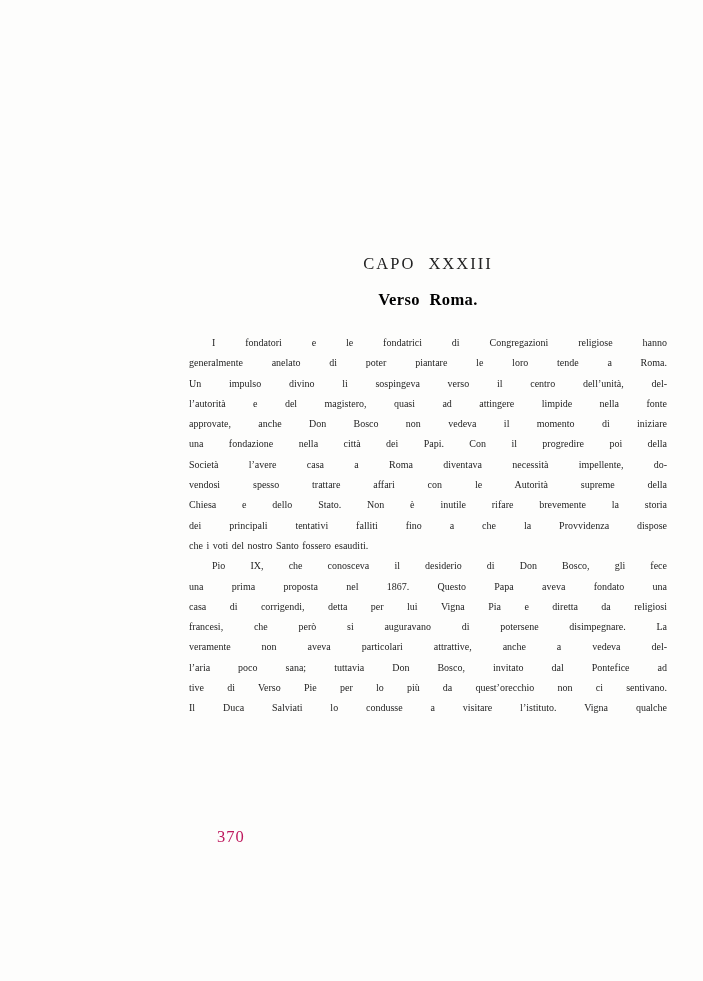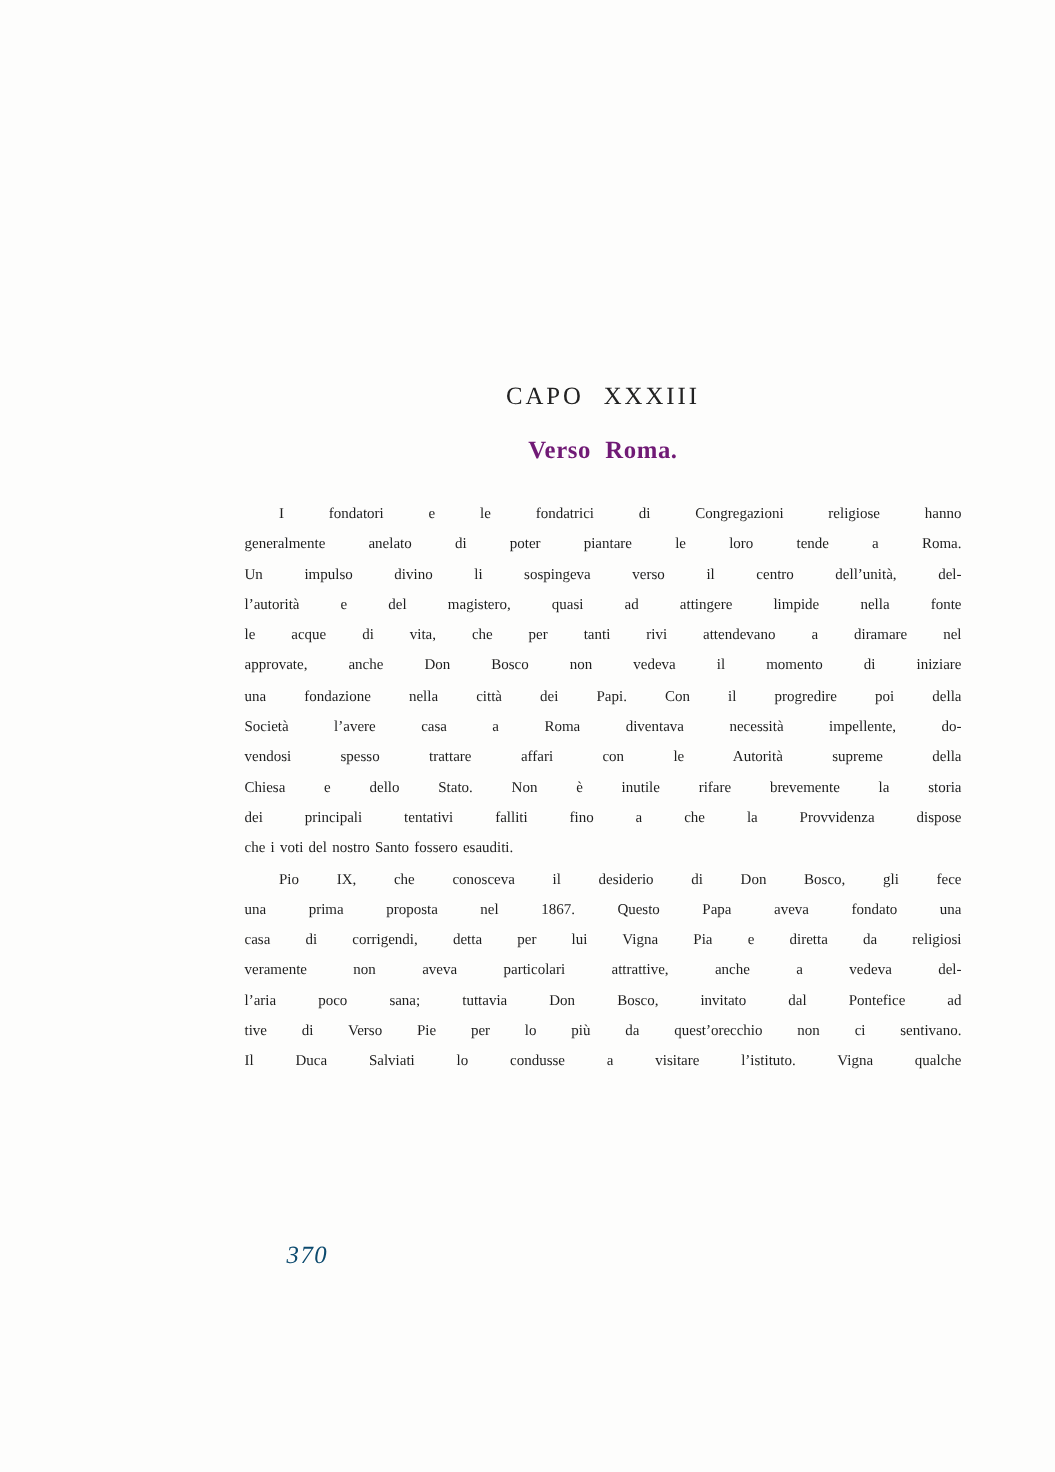--- a/index.html
+++ b/index.html
@@ -12,20 +12,21 @@
     background: #fdfdfc;
     font-family: "Liberation Serif", "DejaVu Serif", serif;
     color: #1e1e1e;
     overflow: hidden;
   }
   .paper {
     position: relative;
     width: 664px;
     height: 981px;
     background: #fdfdfc;
+    margin-left: 26px;
   }
   .textblock {
     position: absolute;
     left: 163px;
     top: 254px;
     width: 478px;
   }
   .chapter {
     text-align: center;
     font-size: 16.5px;
@@ -35,21 +36,21 @@
     color: #222;
   }
   .section {
     text-align: center;
     font-weight: bold;
     font-size: 16.5px;
     line-height: 18px;
     margin-top: 17px;
     word-spacing: 5px;
     letter-spacing: 0.4px;
-    color: #701a75;
+    color: #000000;
   }
   .body-text {
     margin-top: 24px;
   }
   .para {
     margin: 0;
   }
   .line {
     font-size: 10px;
     line-height: 20.3px;
@@ -61,52 +62,51 @@
   .line.indent {
     text-indent: 23px;
   }
   .para[data-last-align="left"] .line:last-child {
     text-align-last: left;
   }
   .pagenum {
     position: absolute;
     left: 191px;
     top: 827px;
-    font-style: italic;
     font-size: 16.5px;
     letter-spacing: 1px;
-    color: #0c4a6e;
+    color: #be185d;
   }
 </style>
 </head>
 <body>
 
 <div class="paper">
   <div class="textblock">
     <div class="chapter">CAPO XXXIII</div>
     <div class="section">Verso Roma.</div>
     <div class="body-text">
       <div class="para" data-last-align="left">
           <div class="line indent">I fondatori e le fondatrici di Congregazioni religiose hanno</div>
           <div class="line">generalmente anelato di poter piantare le loro tende a Roma.</div>
           <div class="line">Un impulso divino li sospingeva verso il centro dell’unità, del-</div>
           <div class="line">l’autorità e del magistero, quasi ad attingere limpide nella fonte</div>
-          <div class="line">le acque di vita, che per tanti rivi attendevano a diramare nel</div>
           <div class="line">approvate, anche Don Bosco non vedeva il momento di iniziare</div>
           <div class="line">una fondazione nella città dei Papi. Con il progredire poi della</div>
           <div class="line">Società l’avere casa a Roma diventava necessità impellente, do-</div>
           <div class="line">vendosi spesso trattare affari con le Autorità supreme della</div>
           <div class="line">Chiesa e dello Stato. Non è inutile rifare brevemente la storia</div>
           <div class="line">dei principali tentativi falliti fino a che la Provvidenza dispose</div>
           <div class="line">che i voti del nostro Santo fossero esauditi.</div>
         </div>
       <div class="para" data-last-align="justify">
           <div class="line indent">Pio IX, che conosceva il desiderio di Don Bosco, gli fece</div>
           <div class="line">una prima proposta nel 1867. Questo Papa aveva fondato una</div>
           <div class="line">casa di corrigendi, detta per lui Vigna Pia e diretta da religiosi</div>
+          <div class="line">francesi, che però si auguravano di potersene disimpegnare. La</div>
           <div class="line">veramente non aveva particolari attrattive, anche a vedeva del-</div>
           <div class="line">l’aria poco sana; tuttavia Don Bosco, invitato dal Pontefice ad</div>
           <div class="line">tive di Verso Pie per lo più da quest’orecchio non ci sentivano.</div>
           <div class="line">Il Duca Salviati lo condusse a visitare l’istituto. Vigna qualche</div>
         </div>
     </div>
   </div>
   <div class="pagenum">370</div>
 </div>
 

